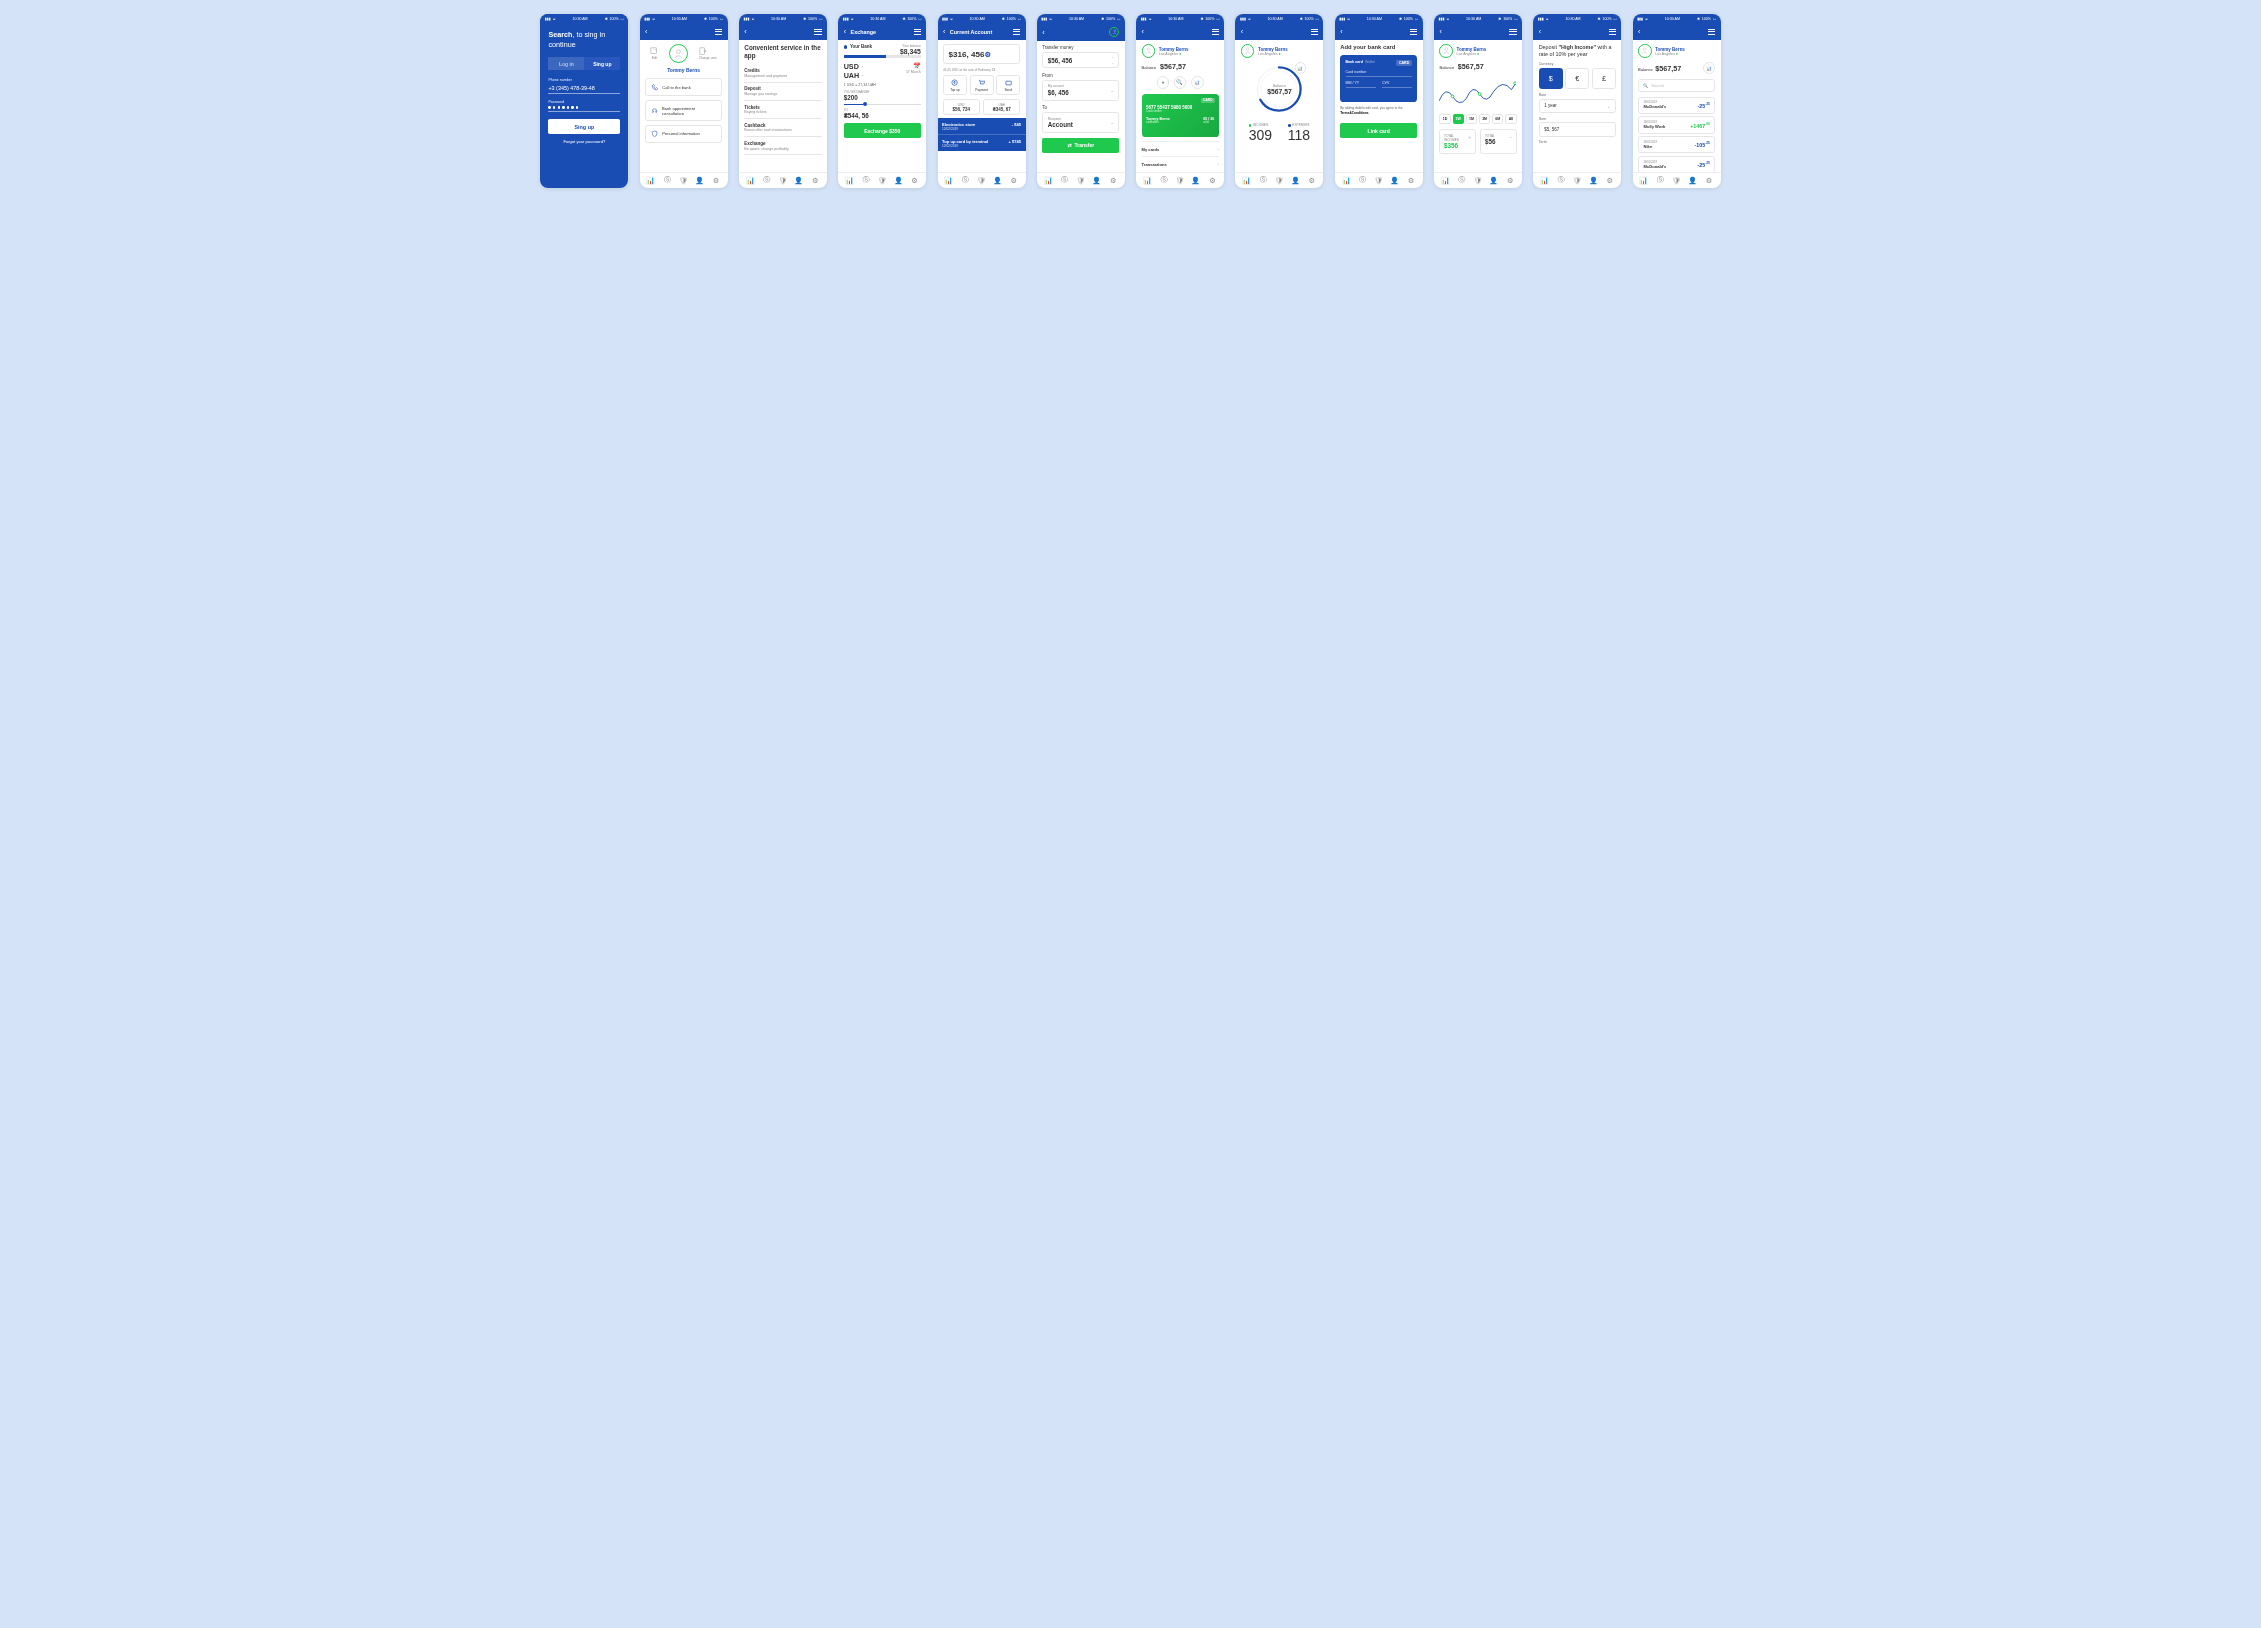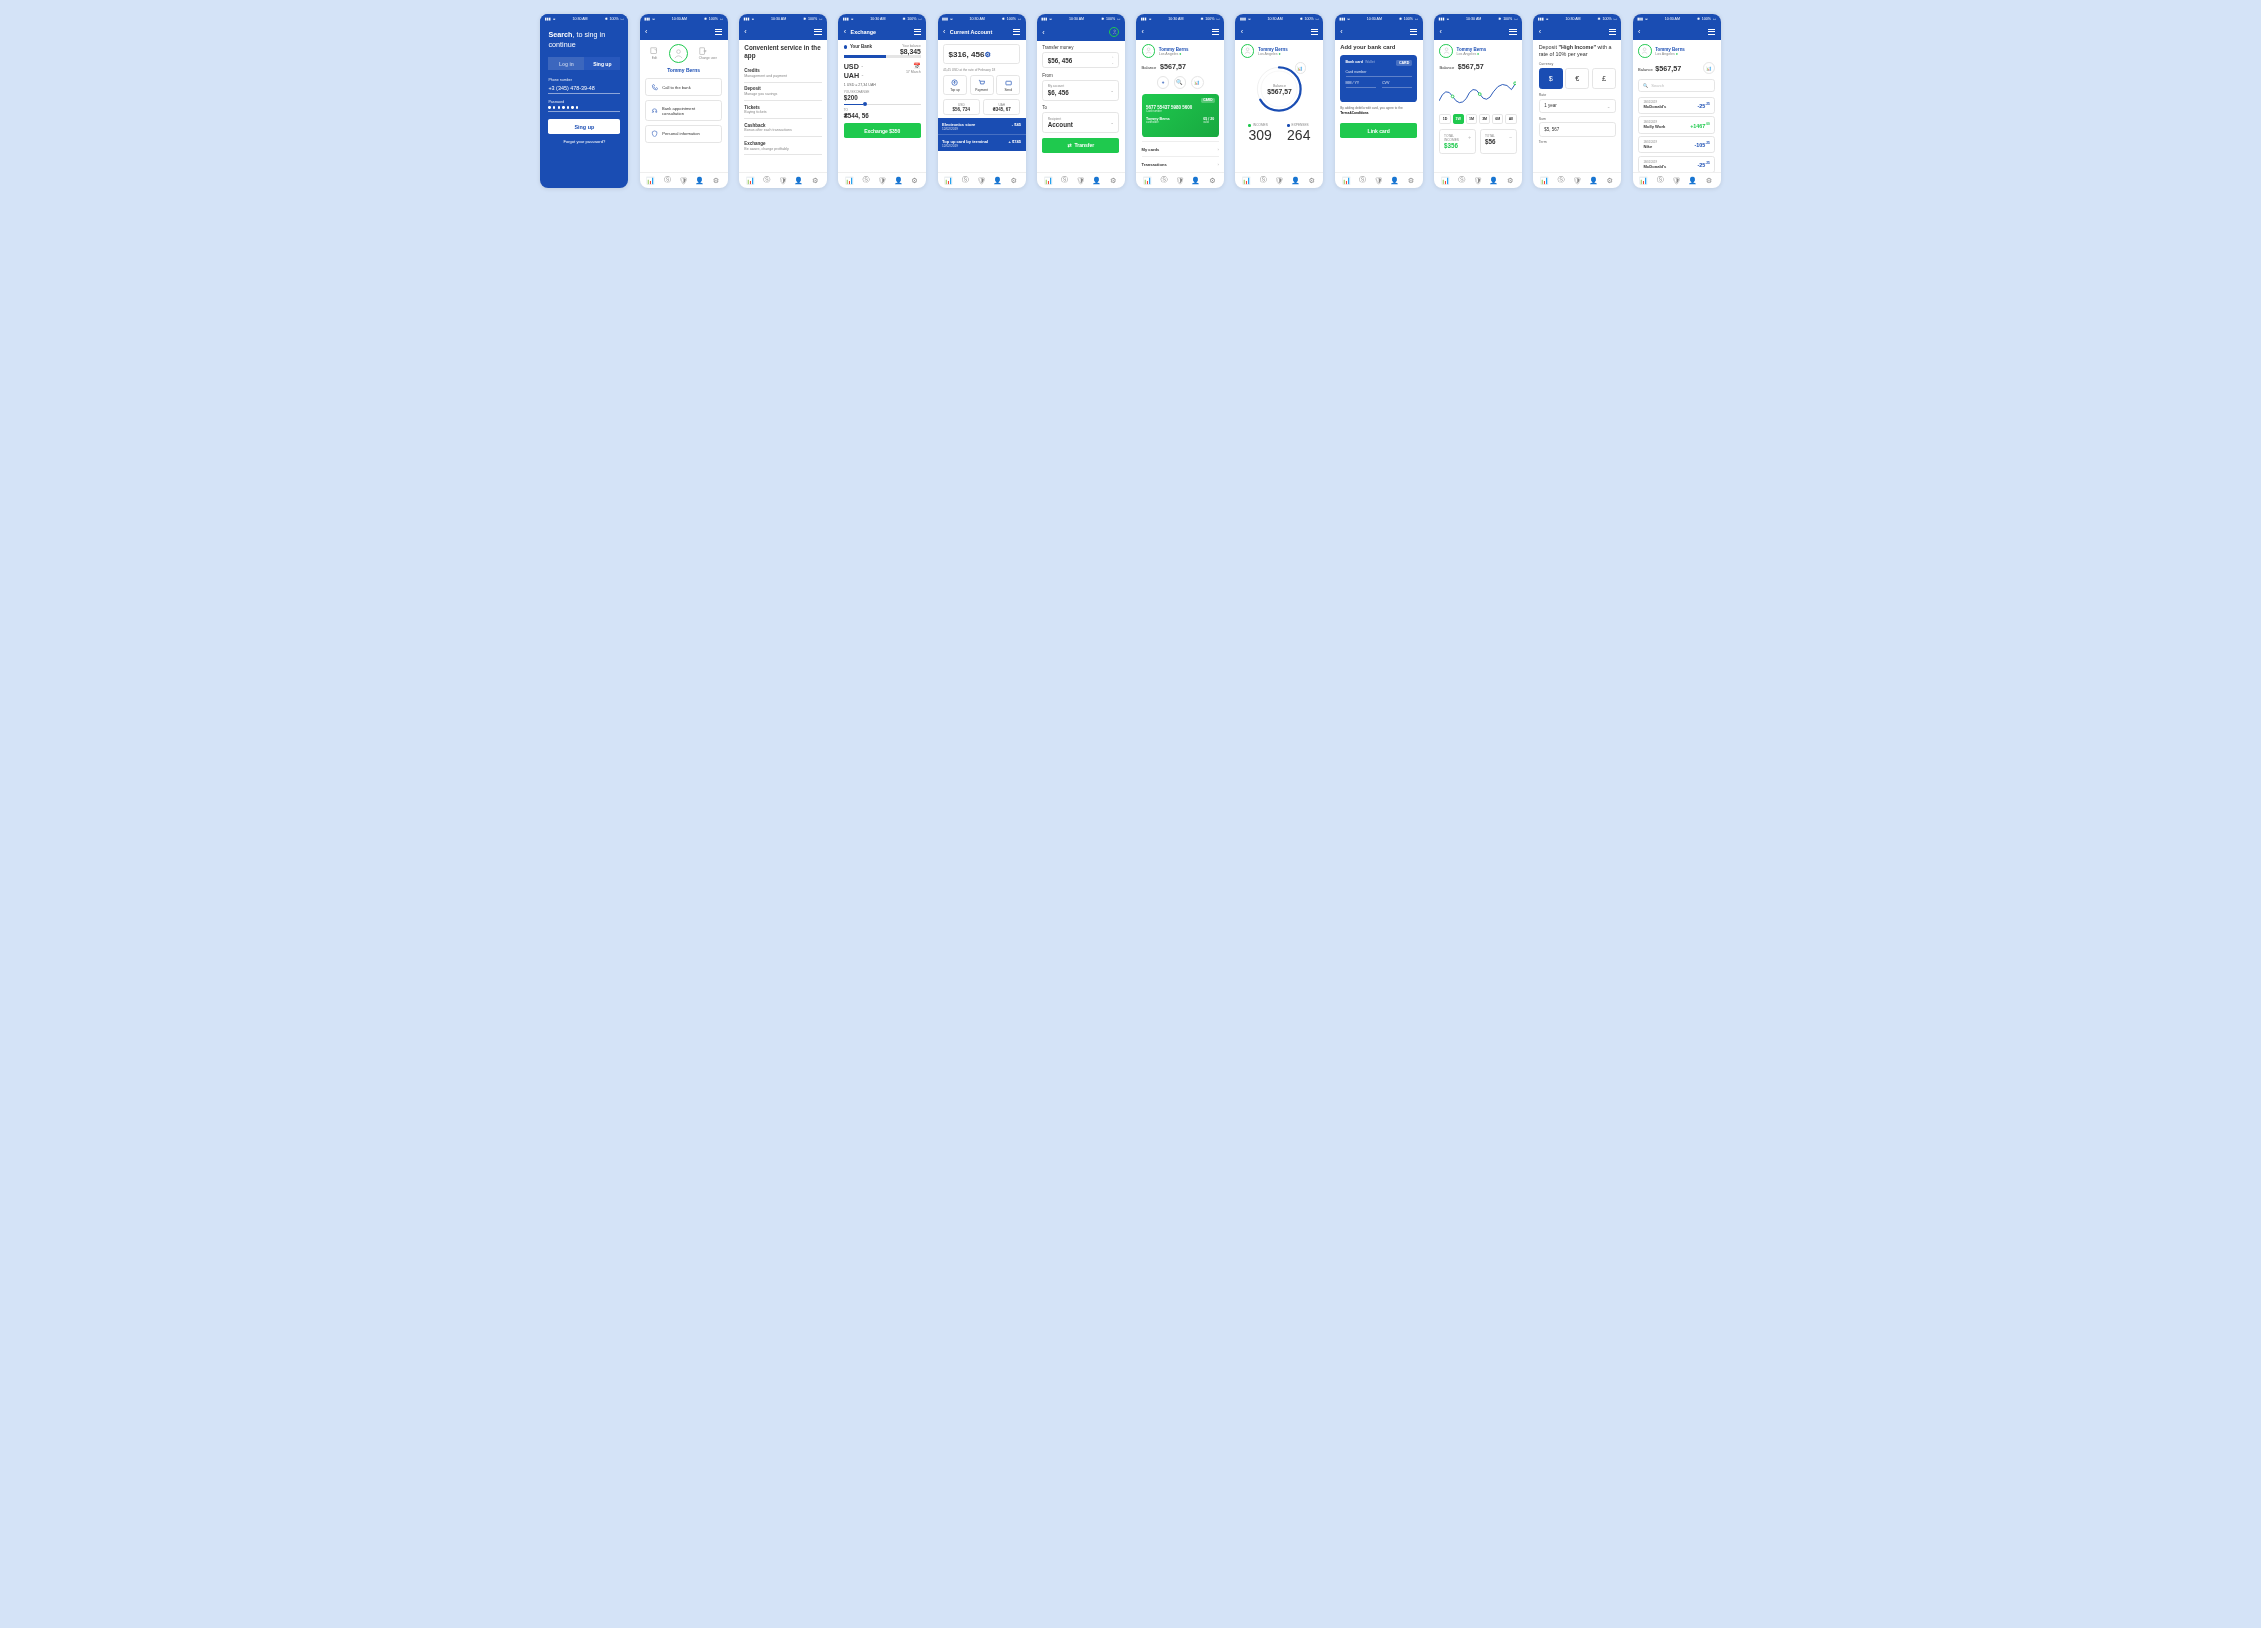--- a/index.html
+++ b/index.html
@@ -688,21 +688,21 @@
             <span class="sdot g"></span>
             <span>INCOMES</span>
           </div>
         <div class="sv">309</div>
       </div>
       <div class="stat">
         <div class="sl">
             <span class="sdot b"></span>
             <span>EXPENSES</span>
           </div>
-        <div class="sv">264</div>
+        <div class="sv">118</div>
       </div>
     </div>
   </div>
   <div class="bottomnav">
     <span class="navicon">📊</span>
     <span class="navicon">Ⓢ</span>
     <span class="navicon">🛡</span>
     <span class="navicon active">👤</span>
     <span class="navicon">⚙</span>
   </div>

